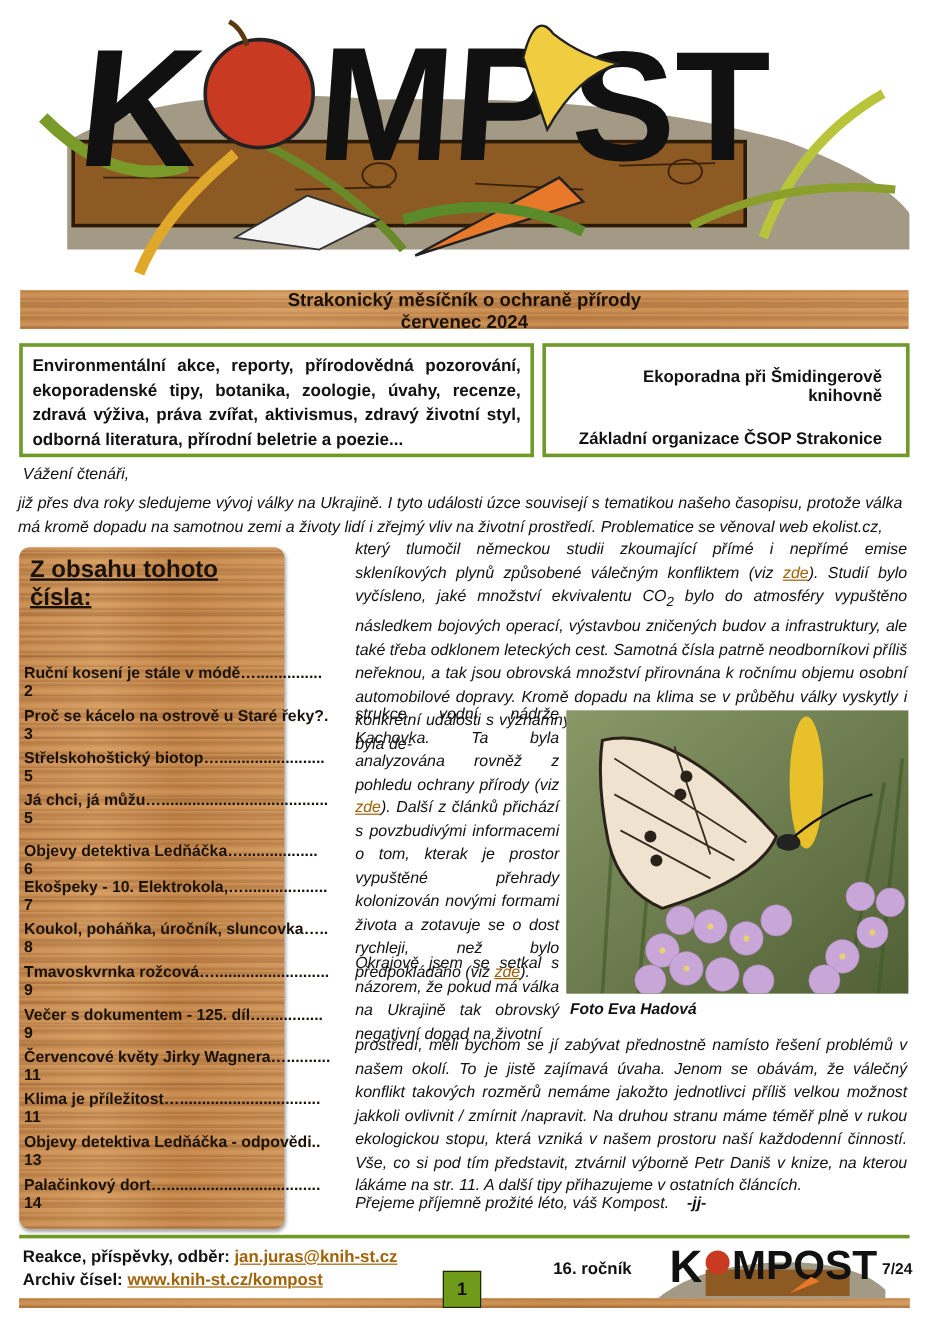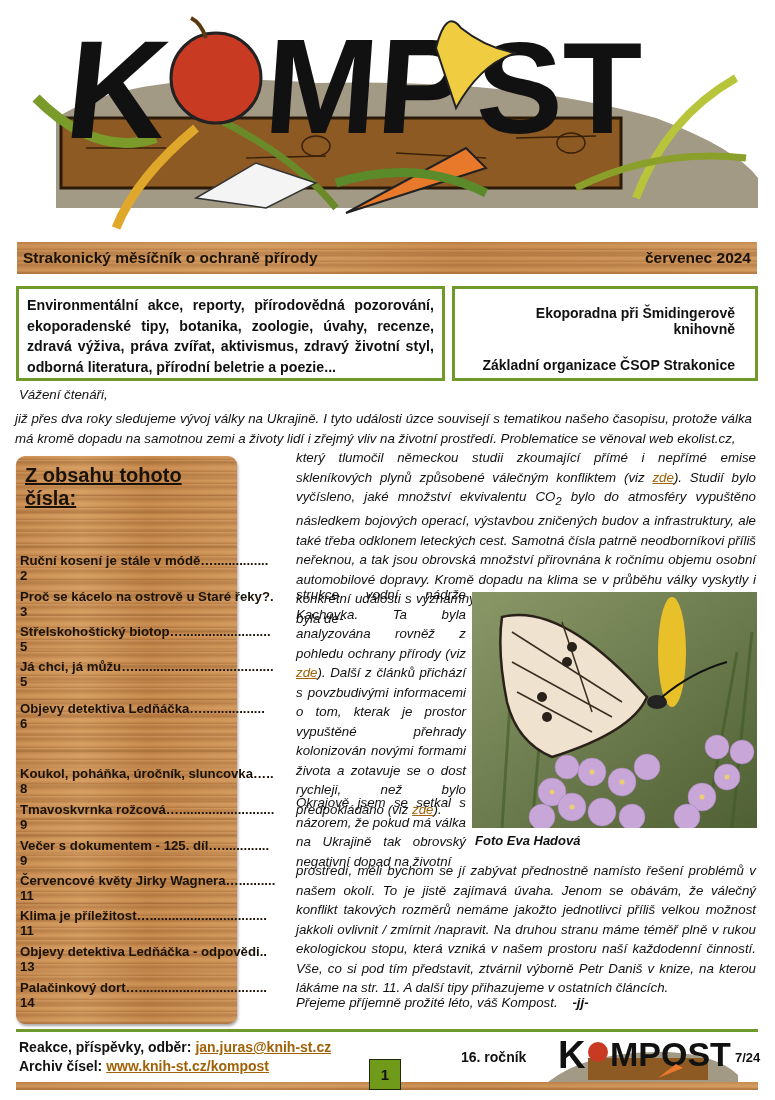--- a/index.html
+++ b/index.html
@@ -7,21 +7,21 @@
   .wood{
     background-color:#c98d52;
     background-image:
       repeating-linear-gradient(0deg, rgba(120,66,22,0.28) 0px, rgba(120,66,22,0.0) 2px, rgba(255,215,160,0.12) 4px, rgba(120,66,22,0.0) 6px, rgba(110,60,20,0.22) 9px, rgba(255,220,170,0.10) 12px),
       repeating-linear-gradient(0deg, rgba(90,45,10,0.0) 0px, rgba(90,45,10,0.18) 1px, rgba(90,45,10,0.0) 3px, rgba(0,0,0,0) 17px),
       linear-gradient(90deg, #c68a4f, #d39a5f 30%, #c3864a 60%, #cf955a);
   }
   
   #logo{position:absolute;left:16px;top:8px;width:742px;height:222px;}
   
-  #header-bar{position:absolute;left:17px;top:242px;width:740px;height:32px;display:flex;align-items:center;justify-content:space-between;box-sizing:border-box;padding:0 6px;}
+  #header-bar{position:absolute;left:17px;top:242px;width:740px;height:32px;display:flex;align-items:center;justify-content:space-between;box-sizing:border-box;padding:0 6px;flex-direction:column;}
   #header-bar span{font-weight:bold;font-size:15.5px;color:#1a1208;}
   .green-box{position:absolute;border:3px solid #6f9a2a;box-sizing:border-box;background:#fff;}
   #topics-box{left:16px;top:286px;width:429px;height:95px;padding:6px 8px;font-weight:bold;font-size:14.2px;line-height:20.5px;text-align:justify;}
   #org-box{left:452px;top:286px;width:306px;height:95px;padding:10px 20px;text-align:right;font-weight:bold;font-size:14px;}
   #org-box div{margin:6px 0 20px 0;}
   .it{font-style:italic;font-size:13.3px;line-height:19.5px;}
   #greeting{position:absolute;left:19px;top:385px;}
   #intro{position:absolute;left:15px;top:409px;width:737px;text-align:justify;}
   
   #toc{position:absolute;left:16px;top:456px;width:221px;height:568px;border-radius:9px;box-shadow:1px 2px 3px rgba(0,0,0,0.35);}
@@ -177,20 +177,24 @@
       <span class="num">5</span>
     </div>
   <div class="toc-item" style="top:203px">
       <span>Já chci, já můžu…......................................</span>
       <span class="num">5</span>
     </div>
   <div class="toc-item" style="top:245px">
       <span>Objevy detektiva Ledňáčka….................</span>
       <span class="num">6</span>
     </div>
+  <div class="toc-item" style="top:275px">
+      <span>Ekošpeky - 10. Elektrokola,…...................</span>
+      <span class="num">7</span>
+    </div>
   <div class="toc-item" style="top:310px">
       <span>Koukol, poháňka, úročník, sluncovka…..</span>
       <span class="num">8</span>
     </div>
   <div class="toc-item" style="top:346px">
       <span>Tmavoskvrnka rožcová…..........................</span>
       <span class="num">9</span>
     </div>
   <div class="toc-item" style="top:382px">
       <span>Večer s dokumentem - 125. díl….............</span>

